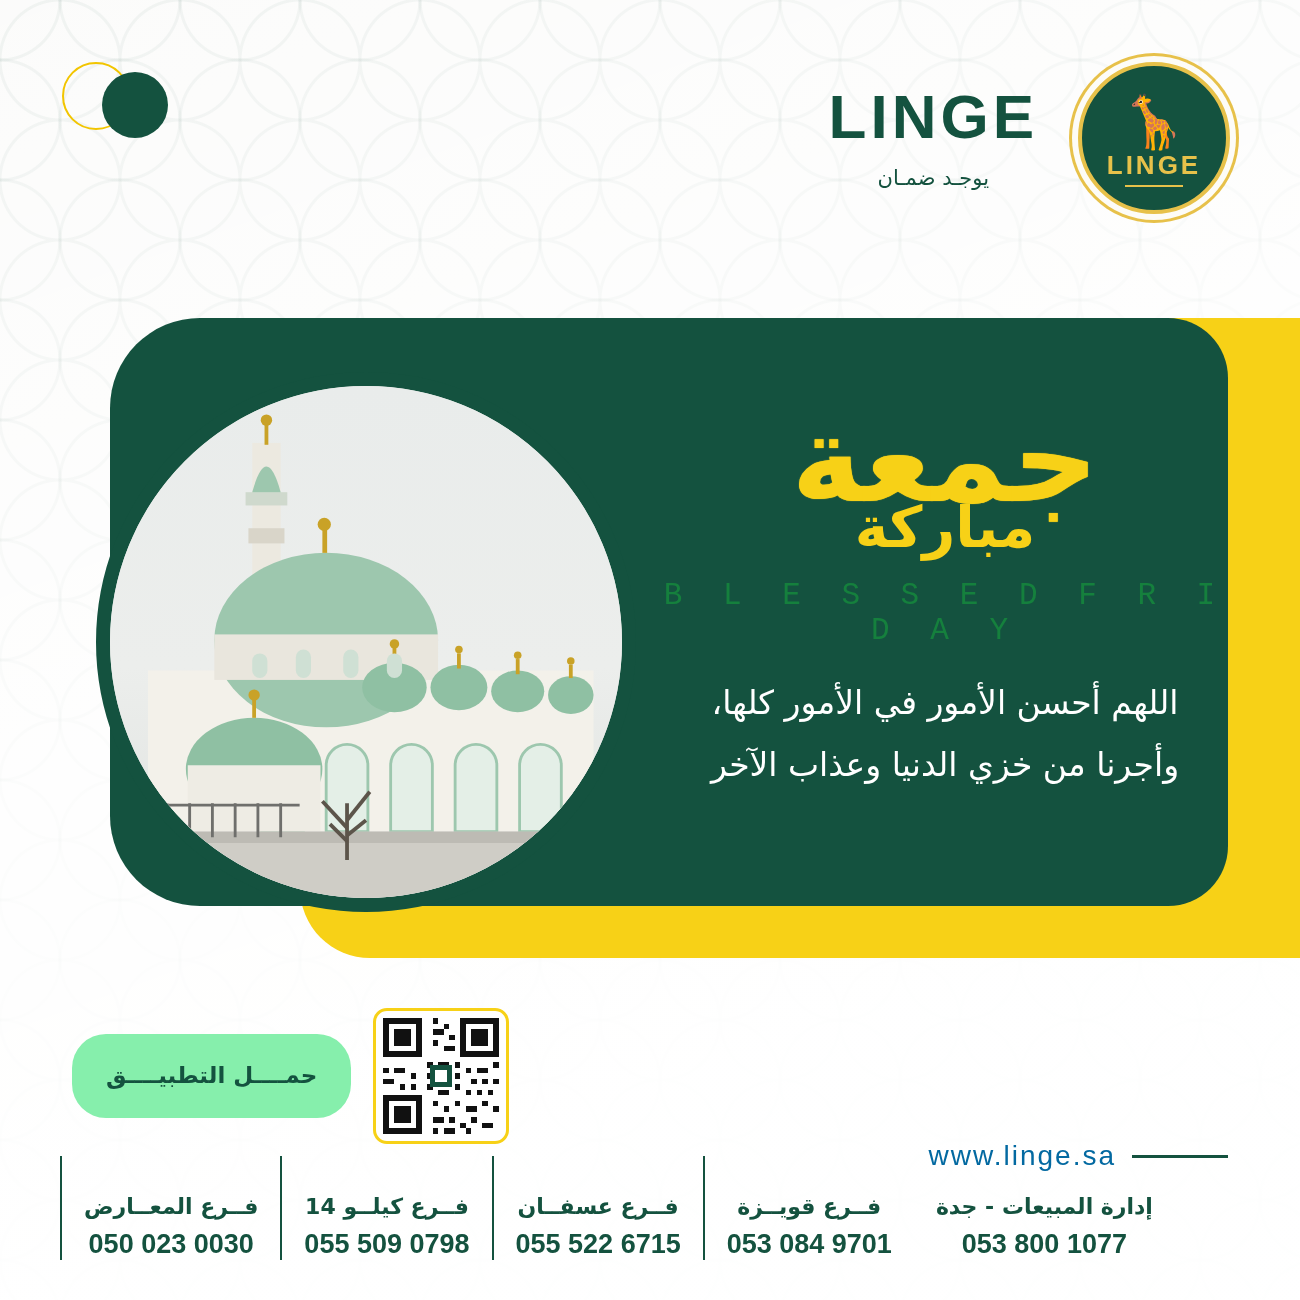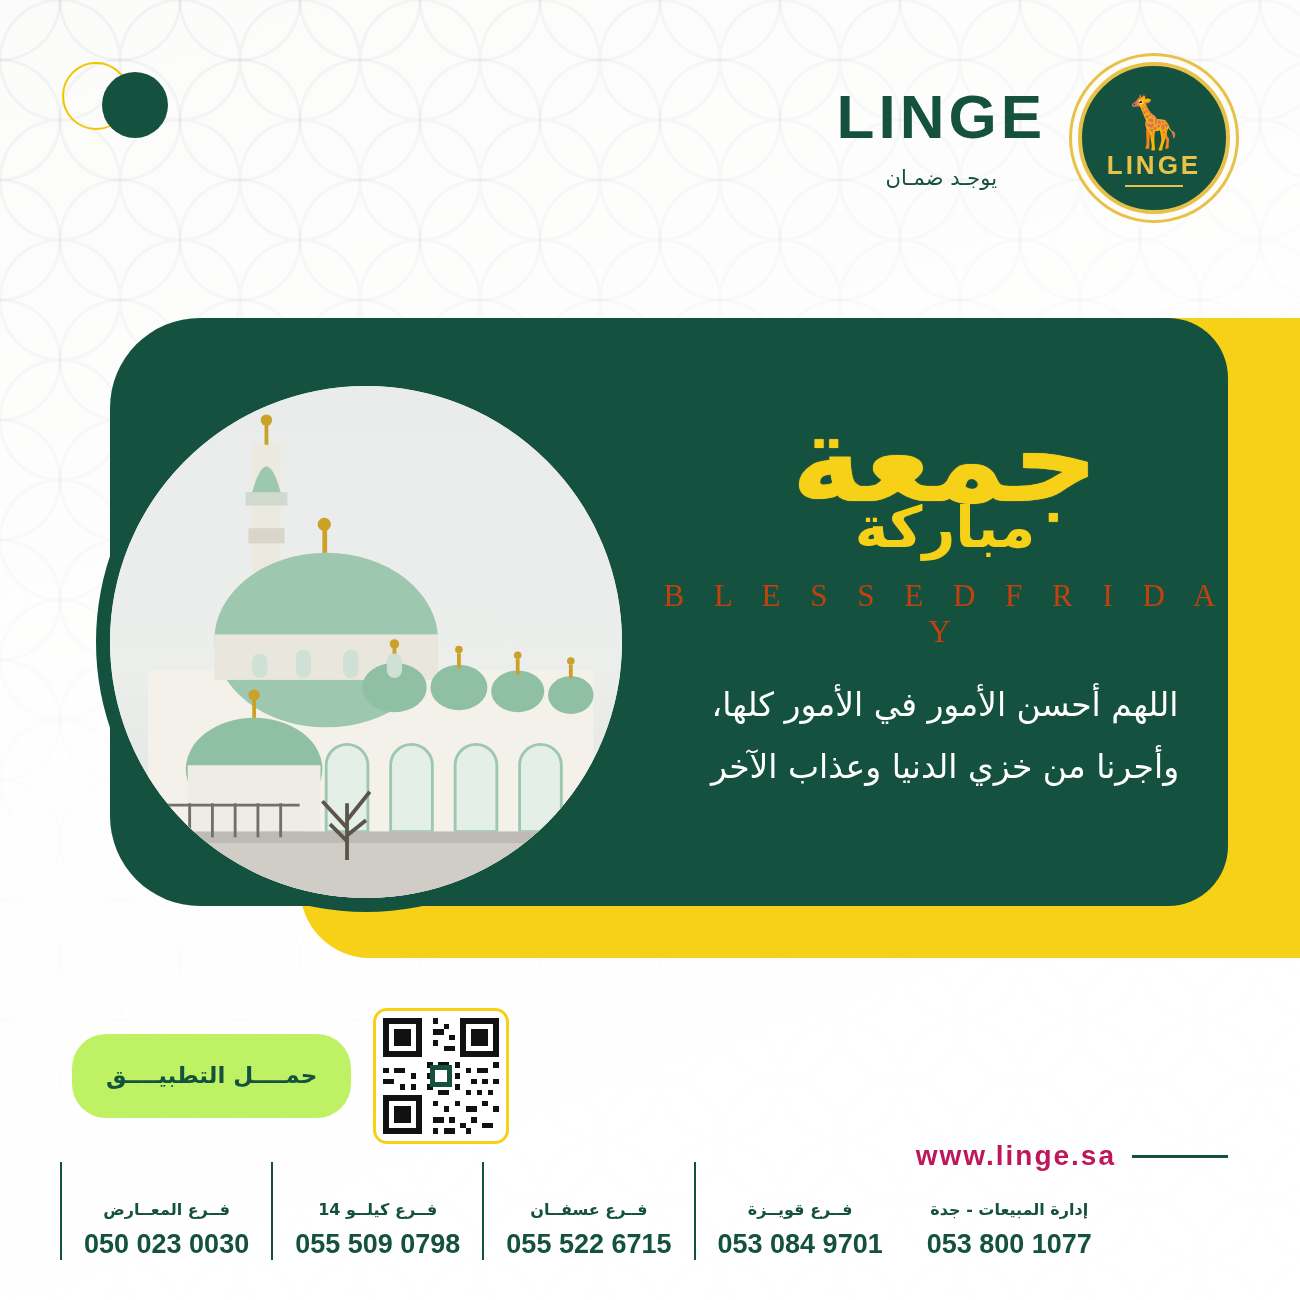--- a/index.html
+++ b/index.html
@@ -35,21 +35,21 @@
     border:2px solid #f2c500; border-radius:50%;
   }
   .mark .dot{
     position:absolute; left:40px; top:10px; width:66px; height:66px;
     background:#14523f; border-radius:50%;
   }
 
   
   .brand{
     position:absolute; right:70px; top:62px;
-    display:flex; align-items:center; gap:32px;
+    display:flex; align-items:center; gap:40px;
   }
   .brand-text{ text-align:center; }
   .brand-name{
     font-family:"Liberation Sans", sans-serif;
     font-size:62px; font-weight:bold; letter-spacing:4px;
     color:#14523f; line-height:1;
   }
   .brand-sub{
     font-size:21px; color:#14523f; letter-spacing:3px; margin-top:18px;
     font-family:"DejaVu Sans", sans-serif; direction:rtl;
@@ -103,66 +103,66 @@
     font-size:120px; font-weight:bold; color:#f7d117;
     line-height:1; letter-spacing:-2px;
     text-shadow:0 0 1px #f7d117;
   }
   .greet-ar-sub{
     display:inline-block; font-size:57px; color:#f7d117; font-weight:bold;
     margin-top:-26px;
   }
   .greet-en{
     margin-top:18px;
-    font-family:Liberation Serif, serif;
-    font-size:31px; letter-spacing:11px; color:#c2410c; direction:ltr;
+    font-family:Liberation Mono, monospace;
+    font-size:31px; letter-spacing:11px; color:#15803d; direction:ltr;
   }
   .greet-dua{
     margin-top:26px; font-size:33px; line-height:1.75; color:#ffffff;
     font-family:"DejaVu Sans", sans-serif;
   }
 
   
   .app-row{ position:absolute; left:72px; top:1008px; display:flex; align-items:center; gap:22px; }
   .app-pill{
-    background:#bef264; color:#14523f; border-radius:34px;
+    background:#86efac; color:#14523f; border-radius:34px;
     padding:22px 34px; text-align:center; direction:rtl;
     font-family:"DejaVu Sans", sans-serif; font-weight:bold;
     line-height:1.7; font-size:23px; min-width:240px;
   }
   .qr-box{
     width:136px; height:136px; background:#ffffff;
     border:3px solid #f7d117; border-radius:14px; padding:7px;
   }
   .qr-grid{ width:100%; height:100%; position:relative; }
 
   
   .site{
     position:absolute; right:72px; top:1140px;
     display:flex; align-items:center; gap:16px; direction:ltr;
   }
   .site-url{
     font-family:"Liberation Sans", sans-serif;
-    font-weight:bold; font-size:28px; letter-spacing:2px; color:#be185d;
+    font-weight:normal; font-size:28px; letter-spacing:2px; color:#0369a1;
   }
   .site-line{ width:96px; height:3px; background:#14523f; }
 
   
   .branches{
     position:absolute; left:60px; right:60px; bottom:40px;
     display:flex; flex-direction:row-reverse; justify-content:flex-start; gap:0;
     direction:rtl;
   }
   .branch{
     padding:0 22px; text-align:center; color:#14523f;
     border-left:2px solid #14523f;
     font-family:"DejaVu Sans", sans-serif;
   }
   .branch:last-child{ border-left:none; }
-  .branch-name{ font-size:16px; font-weight:bold; letter-spacing:1px;margin-top:38px; }
+  .branch-name{ font-size:22px; font-weight:bold; letter-spacing:1px;margin-top:38px; }
   .branch-phone{
     font-family:"Liberation Sans", sans-serif;
     font-size:27px; font-weight:bold; margin-top:10px; direction:ltr;
   }
 </style>
 </head>
 <body>
 
 <div class="pattern-bg"></div>
 <div class="pattern-fade"></div>

